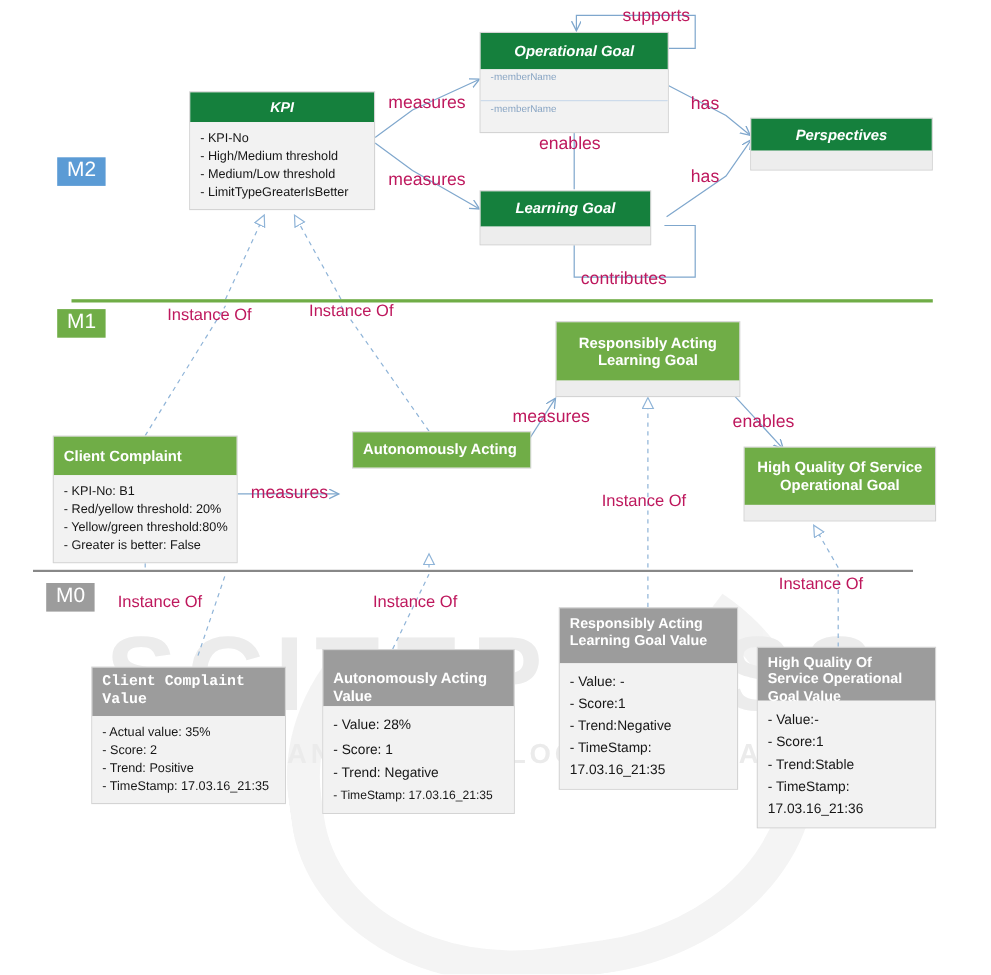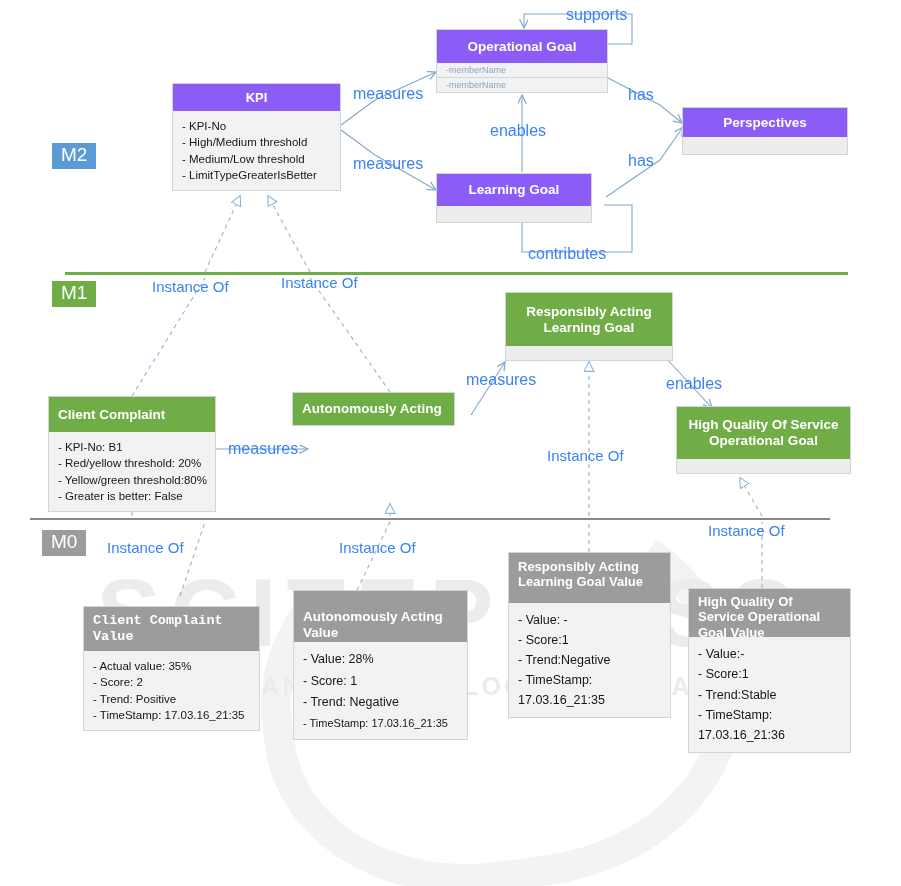--- a/index.html
+++ b/index.html
@@ -102,30 +102,30 @@
     background: #f2f2f2;
     color: #161616;
     padding: 7px 8px 7px 9px;
     line-height: 1.42;
   }
   .uml .body .attr { white-space: nowrap; }
   .uml .emptybody {
     background: #ededed;
   }
 
-  .blue .hdr { background: #8b5cf6; }
+  .blue .hdr { background: #15803d; font-style: italic; }
   .green .hdr { background: #70ad47; }
   .gray  .hdr { background: #9c9c9c; }
 
   
   .members { background:#f2f2f2; padding:0; }
   .members .m {
     font-size: 9px;
     color: #8aa6c4;
-    padding: 2px 0 2px 9px;
+    padding: 2px 0 16px 9px;
     border-bottom: 1px solid #c9d9ea;
   }
   .members .m:last-child { border-bottom: none; }
 
   
   .divider {
     position: absolute;
     z-index: 2;
     height: 0;
     border-top-width: 3px;
@@ -146,21 +146,21 @@
     line-height: 1.1;
   }
   .tag-m2 { background: #5b9bd5; }
   .tag-m1 { background: #70ad47; }
   .tag-m0 { background: #9c9c9c; }
 
   
   .elabel {
     position: absolute;
     z-index: 4;
-    color: #3b82f6;
+    color: #be185d;
     white-space: nowrap;
     font-weight: normal;
   }
   .elabel.rel { font-size: 16px; }
   .elabel.inst { font-size: 15px; }
 </style>
 </head>
 <body>
 
 <div id="canvas">
@@ -276,21 +276,21 @@
   <div class="uml green lefthdr" style="left:48px; top:396px; width:168px;">
     <div class="hdr" style="height:35px; font-size:13.5px;">Client Complaint</div>
     <div class="body" style="font-size:11.5px;">
       <div class="attr">- KPI-No: B1</div>
       <div class="attr">- Red/yellow threshold: 20%</div>
       <div class="attr">- Yellow/green threshold:80%</div>
       <div class="attr">- Greater is better: False</div>
     </div>
   </div>
 
-  <div class="uml green lefthdr" style="left:292px; top:392px; width:163px;">
+  <div class="uml green lefthdr" style="left:320px; top:392px; width:163px;">
     <div class="hdr" style="height:32px; font-size:13.5px;">Autonomously Acting</div>
   </div>
 
   <div class="uml green" style="left:505px; top:292px; width:168px;">
     <div class="hdr" style="height:53px; font-size:13.5px; padding:12px 10px;">Responsibly Acting Learning Goal</div>
     <div class="body emptybody" style="height:14px;"></div>
   </div>
 
   <div class="uml green" style="left:650px; top:406px; width:175px;margin-left:26px;">
     <div class="hdr" style="height:52px; font-size:13.5px; padding:0 8px;">High Quality Of Service Operational Goal</div>

